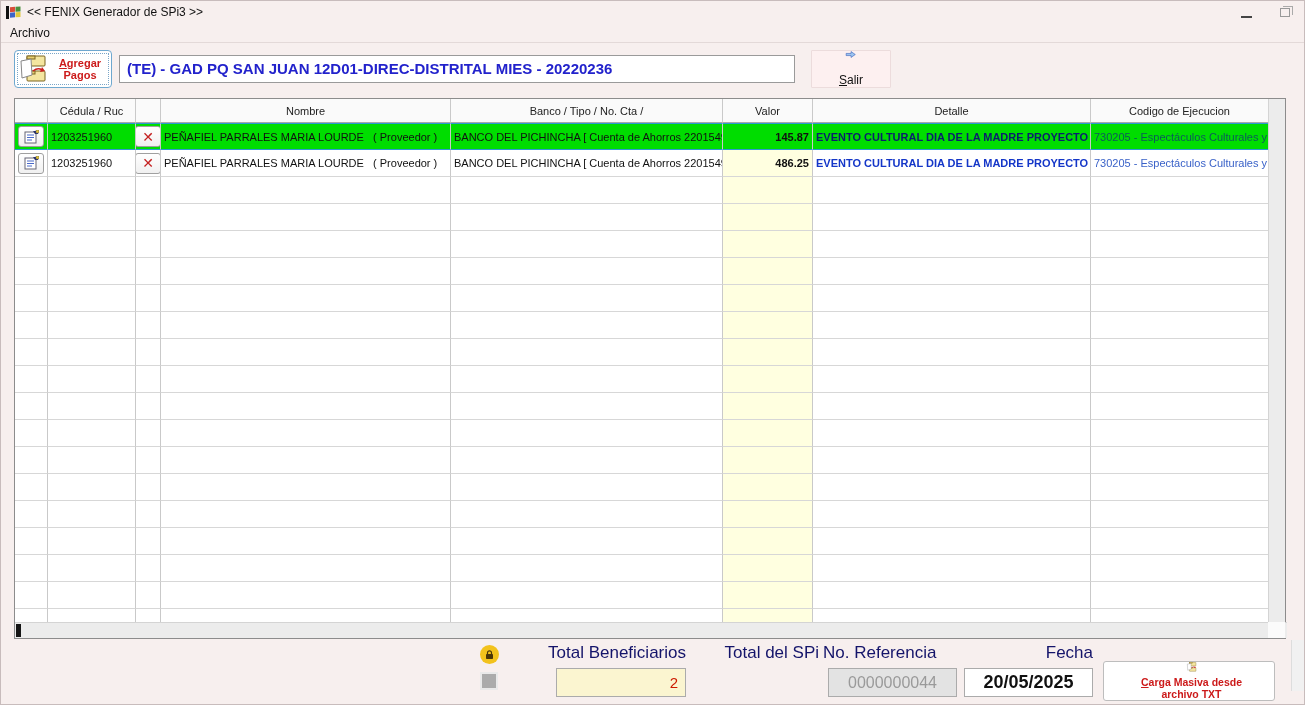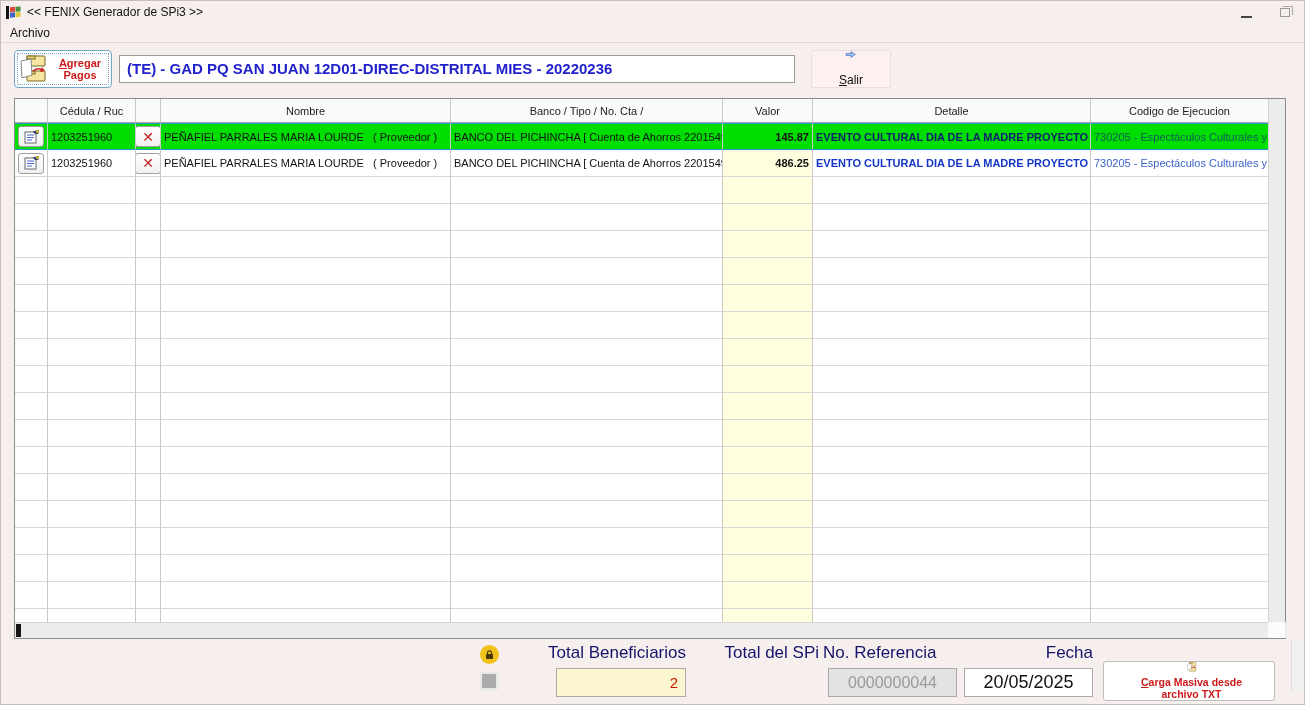--- a/index.html
+++ b/index.html
@@ -106,21 +106,21 @@
   .gray-square { position:absolute; left:479px; top:33px; width:18px; height:18px; background:#ababab; border:2px solid #e9e9e9; }
   .f-label { position:absolute; top:4px; font-size:17px; color:#14146a; white-space:nowrap; }
   .lbl-benef { left:517px; width:168px; text-align:right; }
   .lbl-spi   { left:690px; width:128px; text-align:right; }
   .lbl-ref   { left:822px; width:134px; text-align:left; }
   .lbl-fecha { left:963px; width:129px; text-align:right; }
   .f-field { position:absolute; top:29px; height:29px; border:1px solid #ababab; font-size:15px; line-height:27px; }
   .fld-benef { left:555px; width:130px; background:#fbf5d0; color:#cc1a00; text-align:right; padding-right:7px; }
   .fld-spi   { left:690px; width:128px; background:#fbf5d0; color:#cc1a00; text-align:right; padding-right:7px;margin-top:48px; }
   .fld-ref   { left:827px; width:129px; background:#e3e3e3; color:#9a9a9a; text-align:center; font-size:16px; }
-  .fld-fecha { left:963px; width:129px; background:#fff; color:#111; text-align:center; font-size:18px; font-weight:400; }
+  .fld-fecha { left:963px; width:129px; background:#fff; color:#111; text-align:center; font-size:18px; font-weight:700; }
   .btn-carga {
     position:absolute; left:1102px; top:22px; width:172px; height:40px;
     background:#fff; border:1px solid #bdbdbd; border-radius:3px;
     display:flex; align-items:center; padding-left:5px; gap:4px; cursor:default;flex-direction:column;
   }
   .btn-carga .txt { font-size:10.5px; font-weight:bold; color:#cc1a1a; line-height:12px; text-align:center; flex:1; }
 </style>
 </head>
 <body>
 

